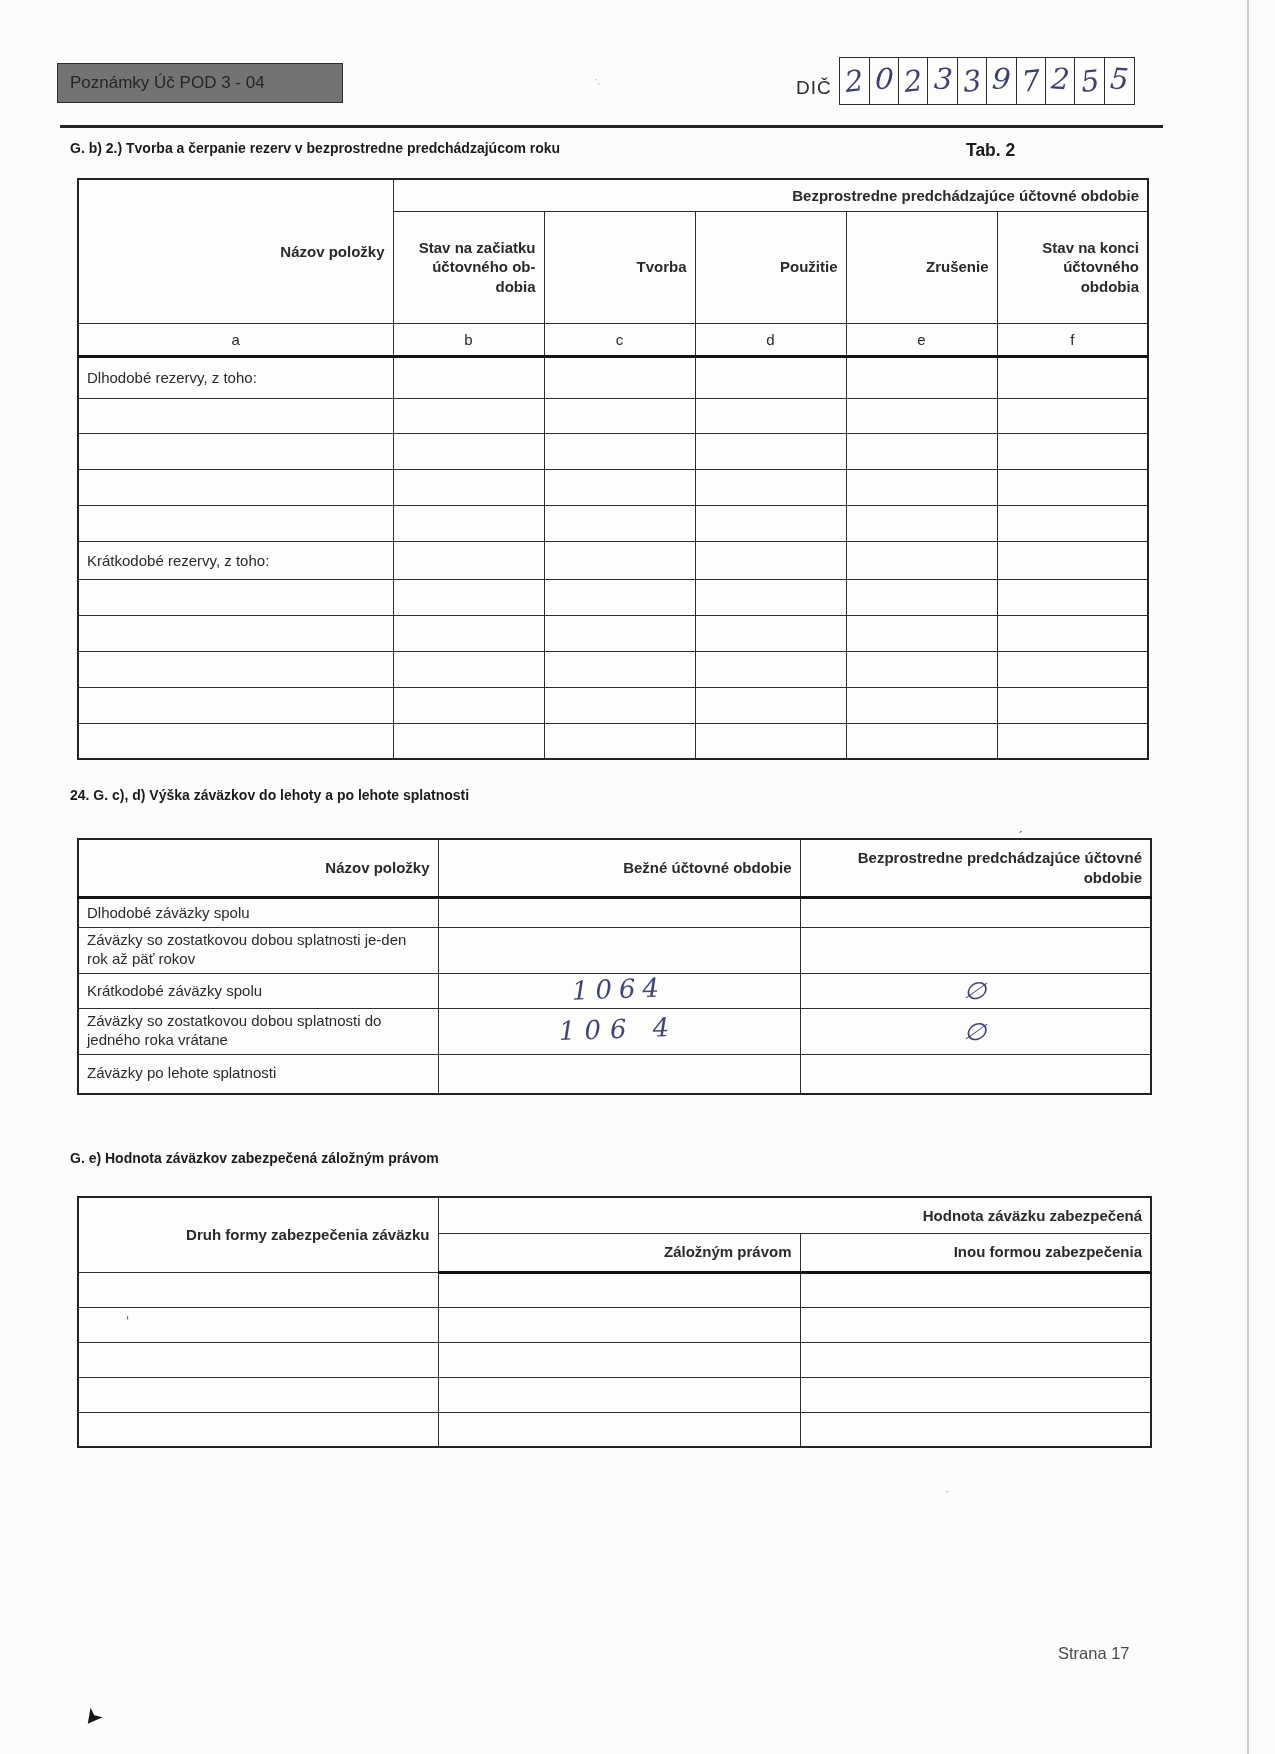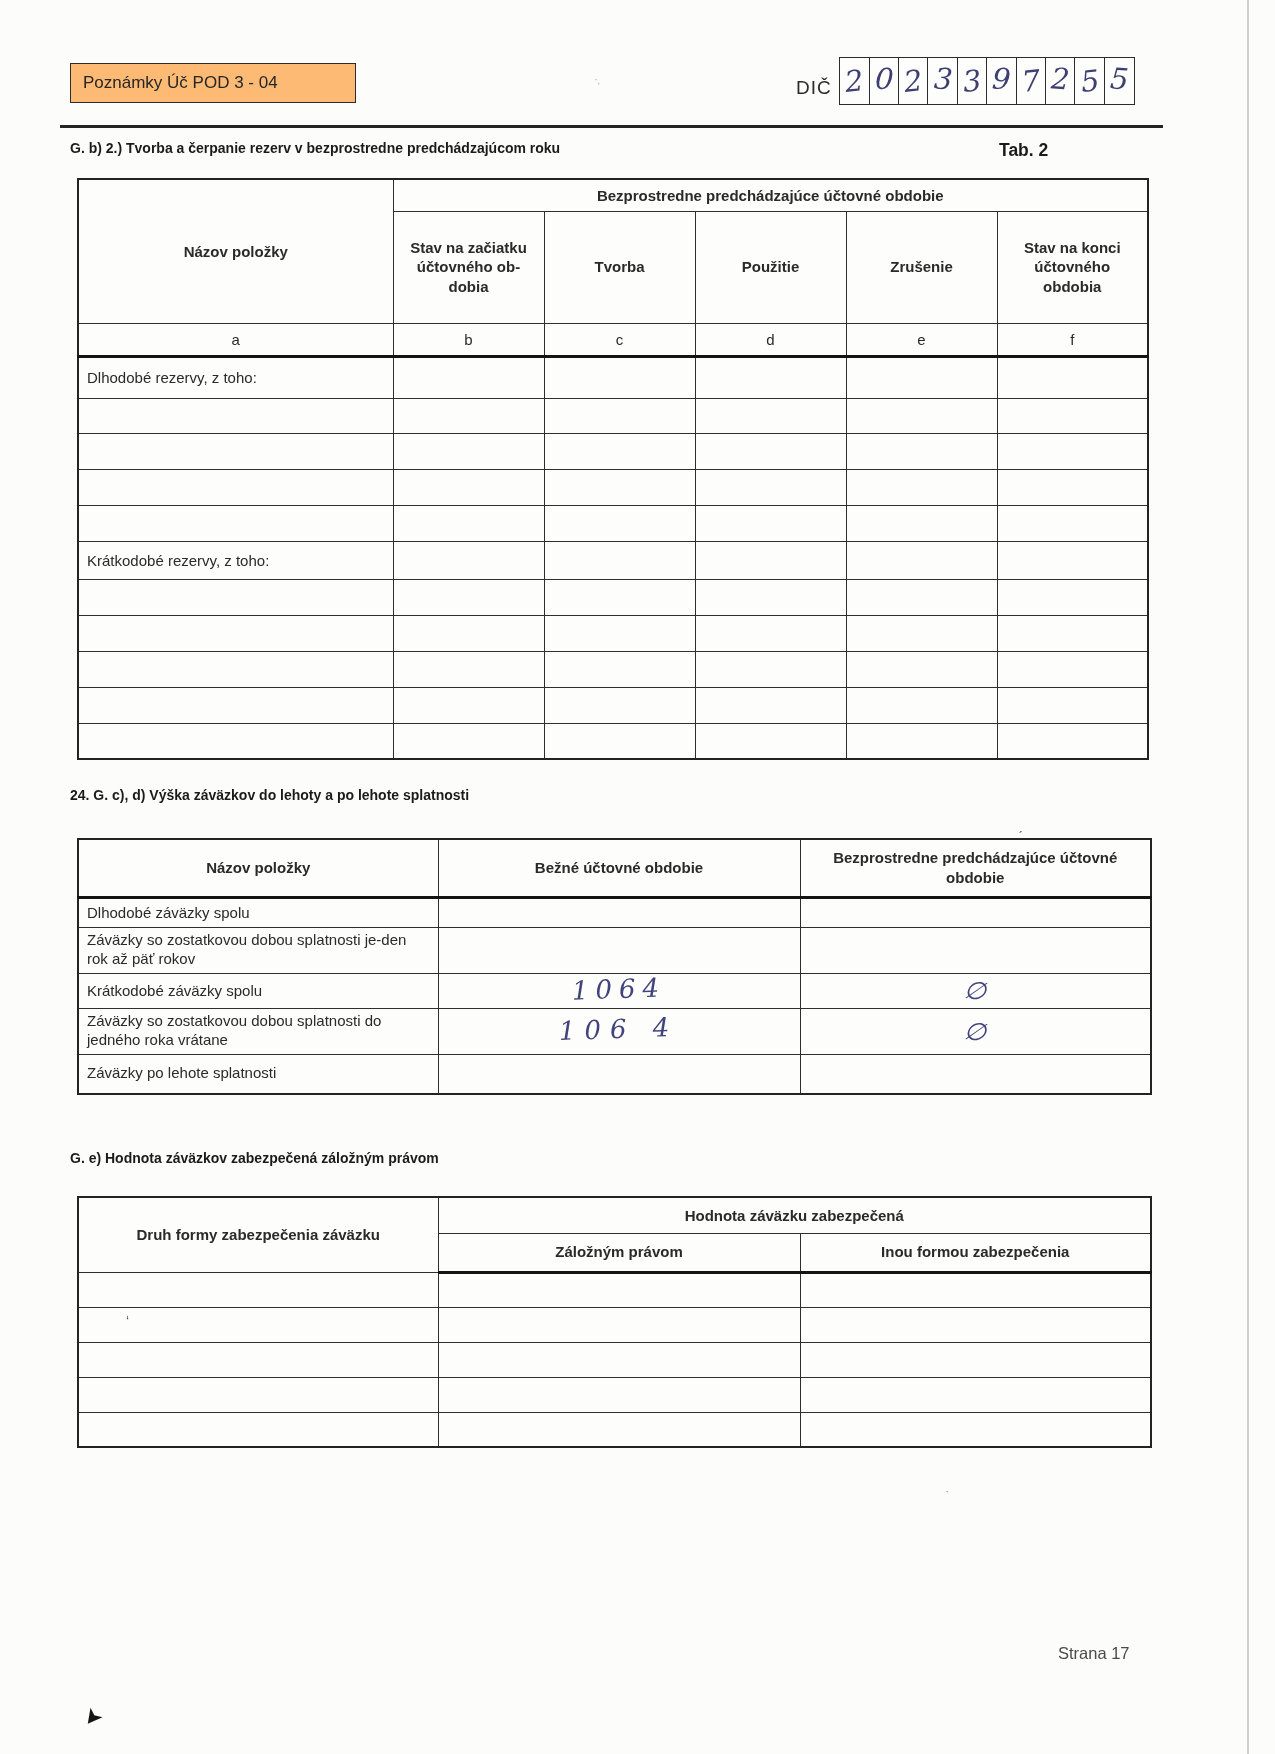--- a/index.html
+++ b/index.html
@@ -1,46 +1,46 @@
 <!DOCTYPE html>
 <html><head>
 <meta charset="utf-8">
 <style>
   html,body{margin:0;padding:0;background:#ffffff;}
   .page{position:relative;width:1275px;height:1754px;background:#fcfcfb;
         font-family:"Liberation Sans", sans-serif;color:#1e1e1e;overflow:hidden;}
   .scan-edge{position:absolute;left:1247px;top:0;width:2px;height:1754px;background:#c6c6c6;opacity:.85;}
 
   
-  .form-code-box{position:absolute;left:70px;top:63px;width:272px;height:38px;
+  .form-code-box{position:absolute;left:57px;top:63px;width:272px;height:38px;
         border:1.8px solid #2c2c2c;display:flex;align-items:center;padding-left:12px;
-        font-size:17px;color:#262626;background:#fdba74;}
+        font-size:17px;color:#262626;background:#737373;}
   .dic-row{position:absolute;left:796px;top:57px;display:flex;align-items:center;}
   .dic-label{font-size:19px;color:#2b2b2b;letter-spacing:1px;margin-right:9px;margin-top:14px;}
   .dic-boxes{display:flex;}
   .dic-cell{width:29px;height:46px;border:1.6px solid #2c2c2c;margin-left:-1.6px;
         display:flex;align-items:center;justify-content:center;background:#fdfdfc;}
   .hw{font-family:"DejaVu Serif", serif;font-style:italic;color:#3d3f72;}
   .dic-cell .hw{font-size:29px;display:inline-block;}
   .dic-cell:nth-child(odd) .hw{transform:rotate(-6deg);}
   .dic-cell:nth-child(even) .hw{transform:rotate(4deg) translateY(-2px);}
 
   .rule{position:absolute;left:60px;top:125px;width:1103px;height:2.6px;background:#242424;}
 
   .sec-title{position:absolute;font-size:14px;font-weight:bold;color:#1b1b1b;white-space:nowrap;}
   .t1-title{left:70px;top:140px;}
-  .tab2{position:absolute;left:966px;top:140px;font-size:17.5px;font-weight:bold;color:#1b1b1b;margin-left:33px;}
+  .tab2{position:absolute;left:966px;top:140px;font-size:17.5px;font-weight:bold;color:#1b1b1b;}
   .t2-title{left:70px;top:787px;}
   .t3-title{left:70px;top:1150px;}
 
   table.t{position:absolute;border-collapse:collapse;table-layout:fixed;background:#fdfdfc;}
   table.t td{border:1.5px solid #2e2e2e;vertical-align:middle;font-size:15px;color:#2a2a2a;
         padding:2px 8px;overflow:hidden;}
   table.t{border:2px solid #232323;}
-  td.hc{font-weight:bold;text-align:center;font-size:15.3px;line-height:1.3;color:#222;}
+  td.hc{font-weight:bold;text-align:right;font-size:15.3px;line-height:1.3;color:#222;}
   td.lc{text-align:center;font-size:15px;font-weight:normal;color:#333;}
   td.lab{text-align:left;padding-left:10px;font-weight:normal;font-size:15.3px;}
   td.lab2{text-align:left;padding-left:10px;font-weight:normal;font-size:15px;color:#343434;line-height:1.25;}
   td.ec{}
   tr.thick td{border-bottom:3px solid #141414;}
   td.valc{text-align:center;}
   .hw-val{font-family:"DejaVu Serif", serif;font-style:italic;font-size:26px;color:#41447c;
         letter-spacing:7px;display:inline-block;transform:rotate(-2deg) translateY(-2px);}
   .hw-val.sp{letter-spacing:9px;}
   .hw-zero{font-family:"DejaVu Serif", serif;font-style:italic;font-size:25px;color:#41447c;

